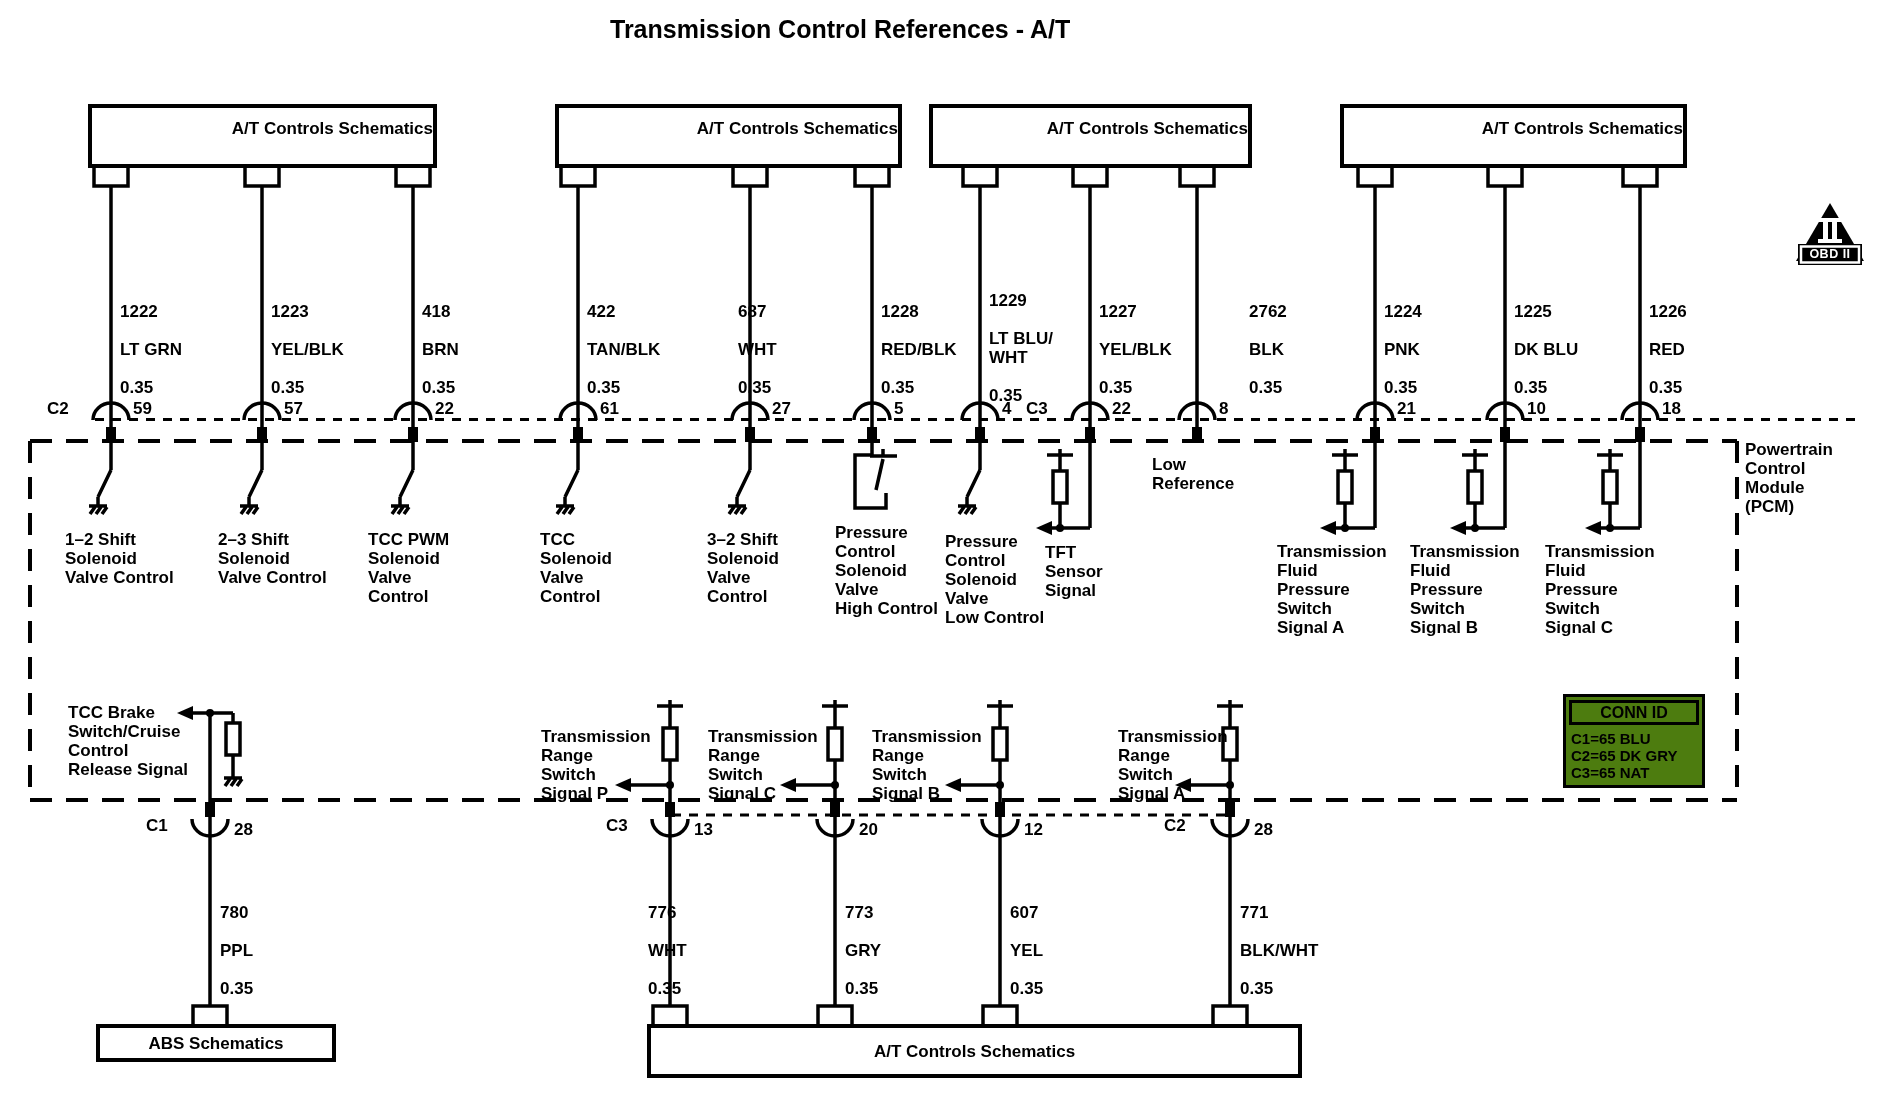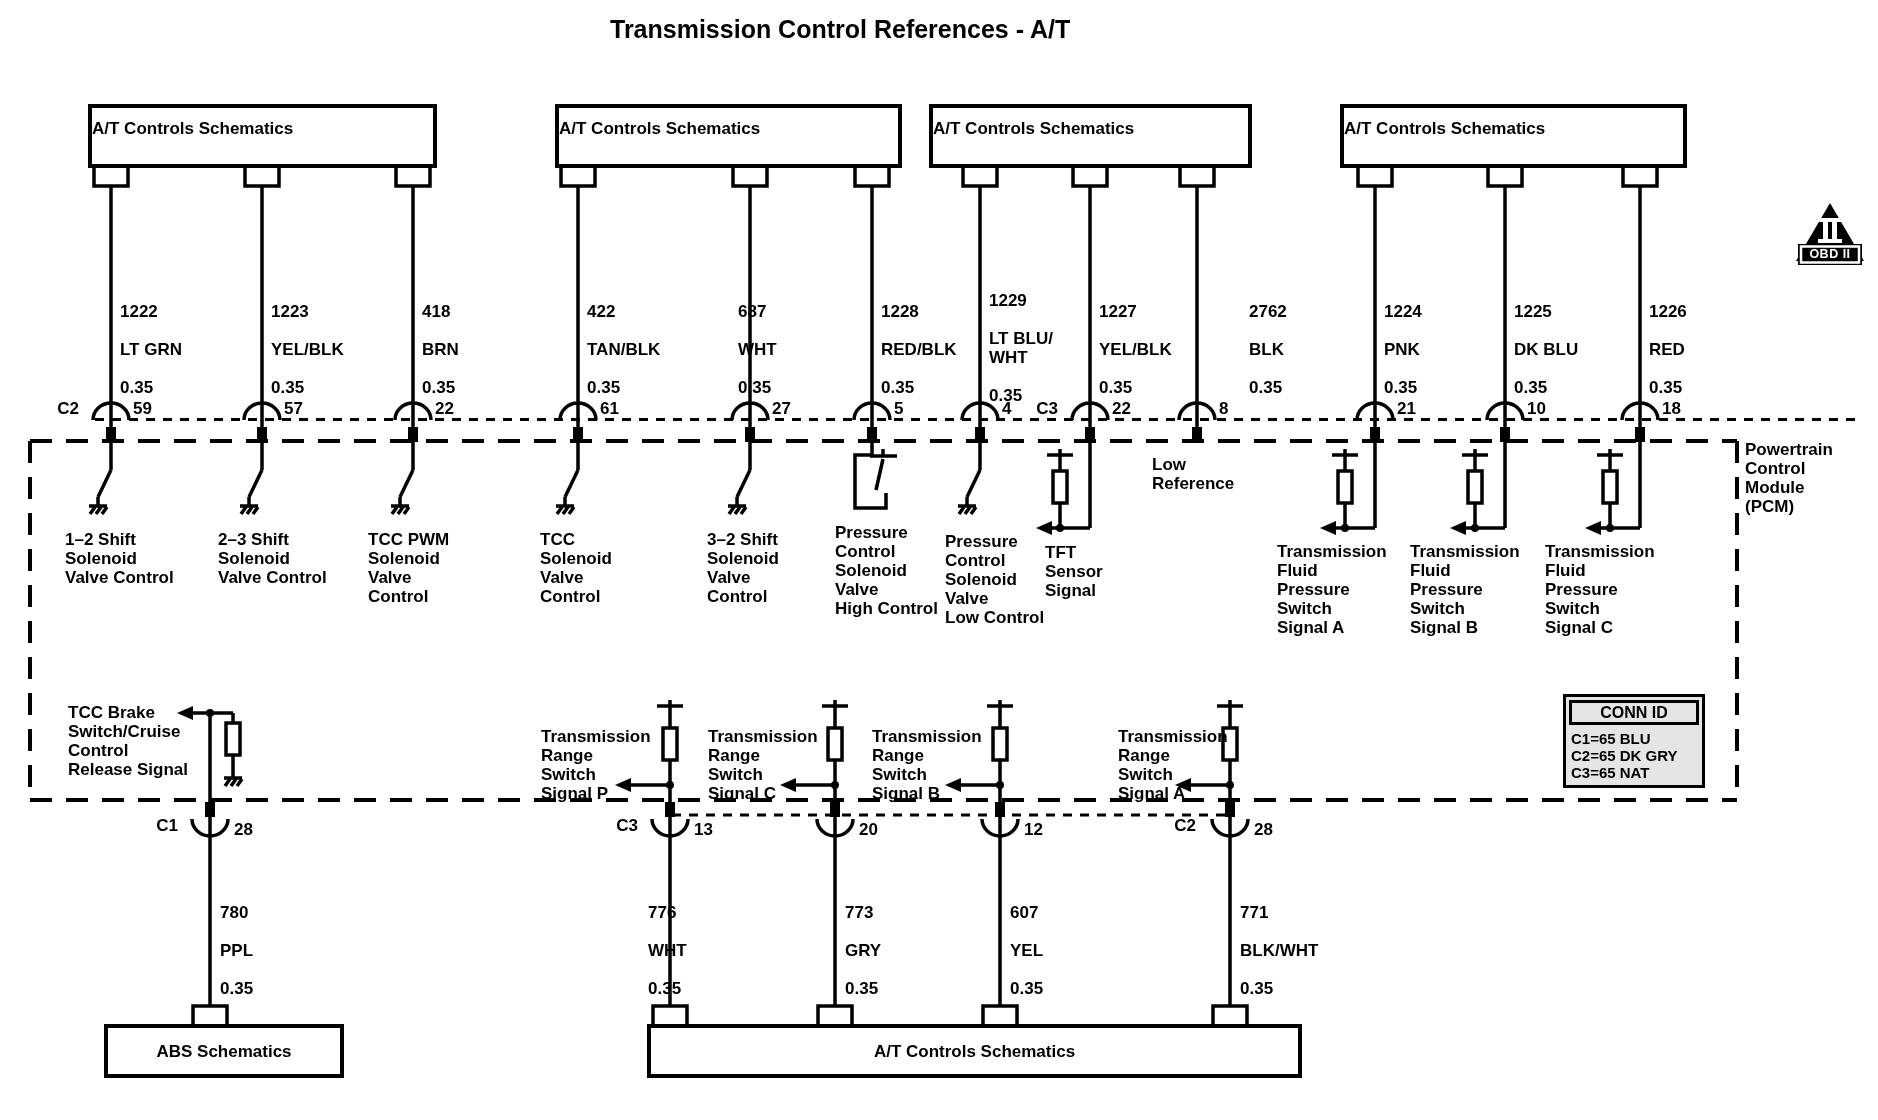--- a/index.html
+++ b/index.html
@@ -8,30 +8,30 @@
   svg{position:absolute;left:0;top:0}
   .ln{stroke:#000;stroke-width:3.5;fill:none}
   .dash{stroke:#000;stroke-width:4;fill:none;stroke-dasharray:22 14}
   .dots{stroke:#000;stroke-width:3;fill:none;stroke-dasharray:9 8}
   .fl{fill:#000;stroke:none}
   .wh{fill:#fff;stroke:none}
   .rs{fill:#fff;stroke:#000;stroke-width:3.5}
   .badge{fill:#000;stroke:#fff;stroke-width:2.5}
   .t{position:absolute;font:bold 17px/19px "Liberation Sans",sans-serif;white-space:pre-line}
   .pin{position:absolute;font:bold 17px/18px "Liberation Sans",sans-serif}
-  .r{width:42px;text-align:center}
-  .box{position:absolute;border:4px solid #000;box-sizing:border-box;text-align:left;
+  .r{width:42px;text-align:left}
+  .box{position:absolute;border:4px solid #000;box-sizing:border-box;text-align:right;
        font:bold 17px/19px "Liberation Sans",sans-serif;background:#fff}
   .top-b{padding-top:11px}
   .bot-b{display:flex;align-items:center;justify-content:center}
   #title{position:absolute;left:610px;top:14px;width:800px;text-align:left;
          font:bold 25px/30px "Liberation Sans",sans-serif}
   #pcmlbl{position:absolute;left:1745px;top:440px}
   #connid{position:absolute;left:1563px;top:694px;width:142px;border:3px solid #000;
-          box-sizing:border-box;background:#e5e5e5}
+          box-sizing:border-box;background:#4d7c0f}
   #connid .hdr{margin:3px;border:3px solid #000;text-align:center;
                font:bold 16px/19px "Liberation Sans",sans-serif}
   #connid .rows{padding:2px 5px 4px;font:bold 15px/17px "Liberation Sans",sans-serif;white-space:pre-line}
   #obdtxt{position:absolute;left:1800px;top:247px;width:60px;text-align:center;
           font:bold 12.5px/14px "Liberation Sans",sans-serif;color:#fff;letter-spacing:.5px}
 </style>
 </head>
 <body>
 
 <div id="canvas">
@@ -435,16 +435,16 @@
   <div>607</div>
   <div>YEL</div>
   <div>0.35</div>
 </div>
 <div class="t" style="left:1240px;top:884px">
   <div>771</div>
   <div>BLK/WHT</div>
   <div>0.35</div>
 </div>
 
-<div class="box bot-b" style="left:104px;top:1024px;width:240px;height:54px">ABS Schematics</div>
+<div class="box bot-b" style="left:96px;top:1024px;width:240px;height:38px">ABS Schematics</div>
 <div class="box bot-b" style="left:647px;top:1024px;width:655px;height:54px">A/T Controls Schematics</div>
 
 </div>
 
 </body></html>

